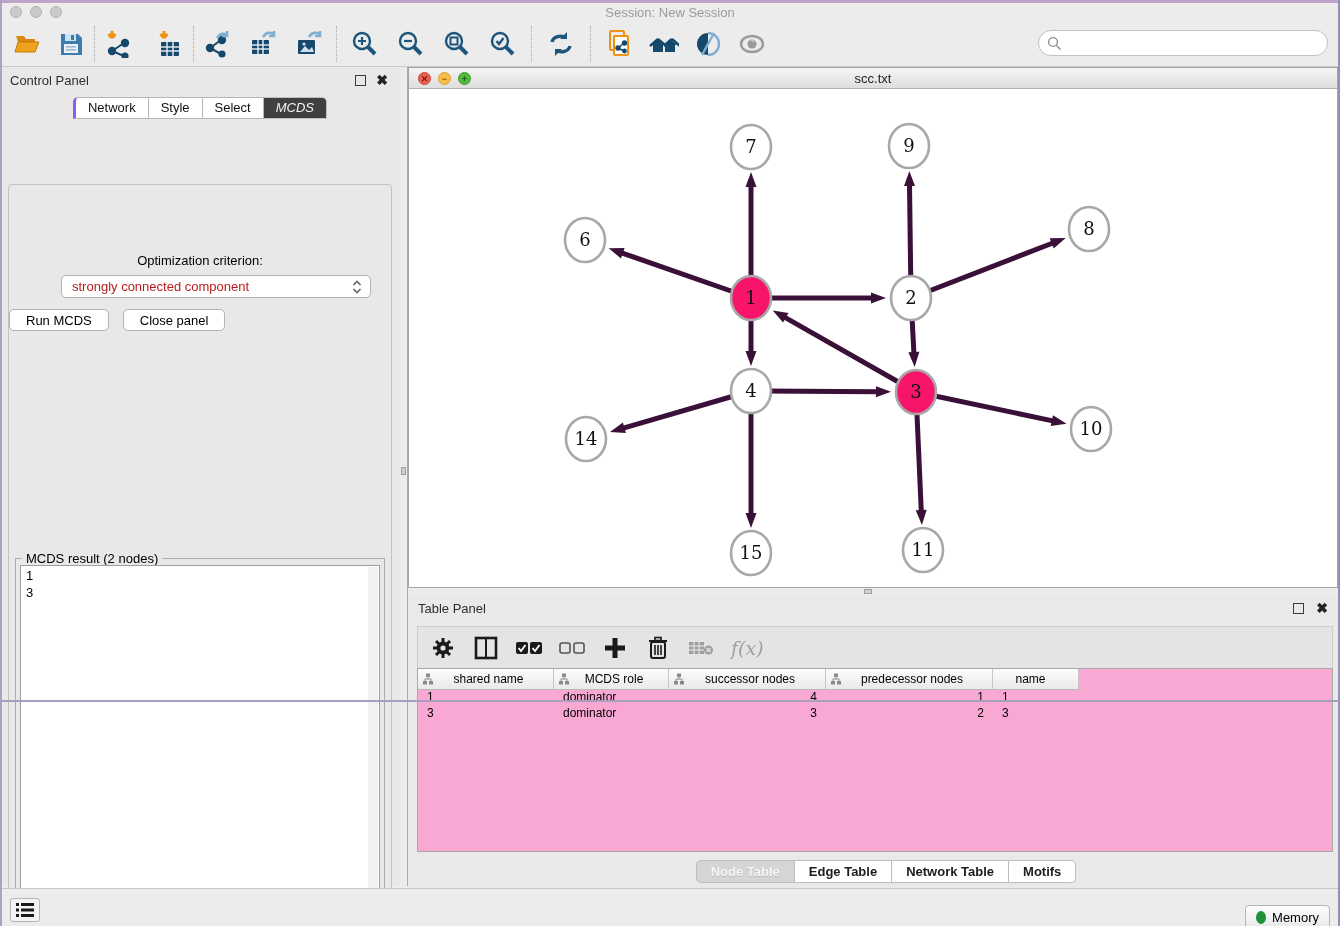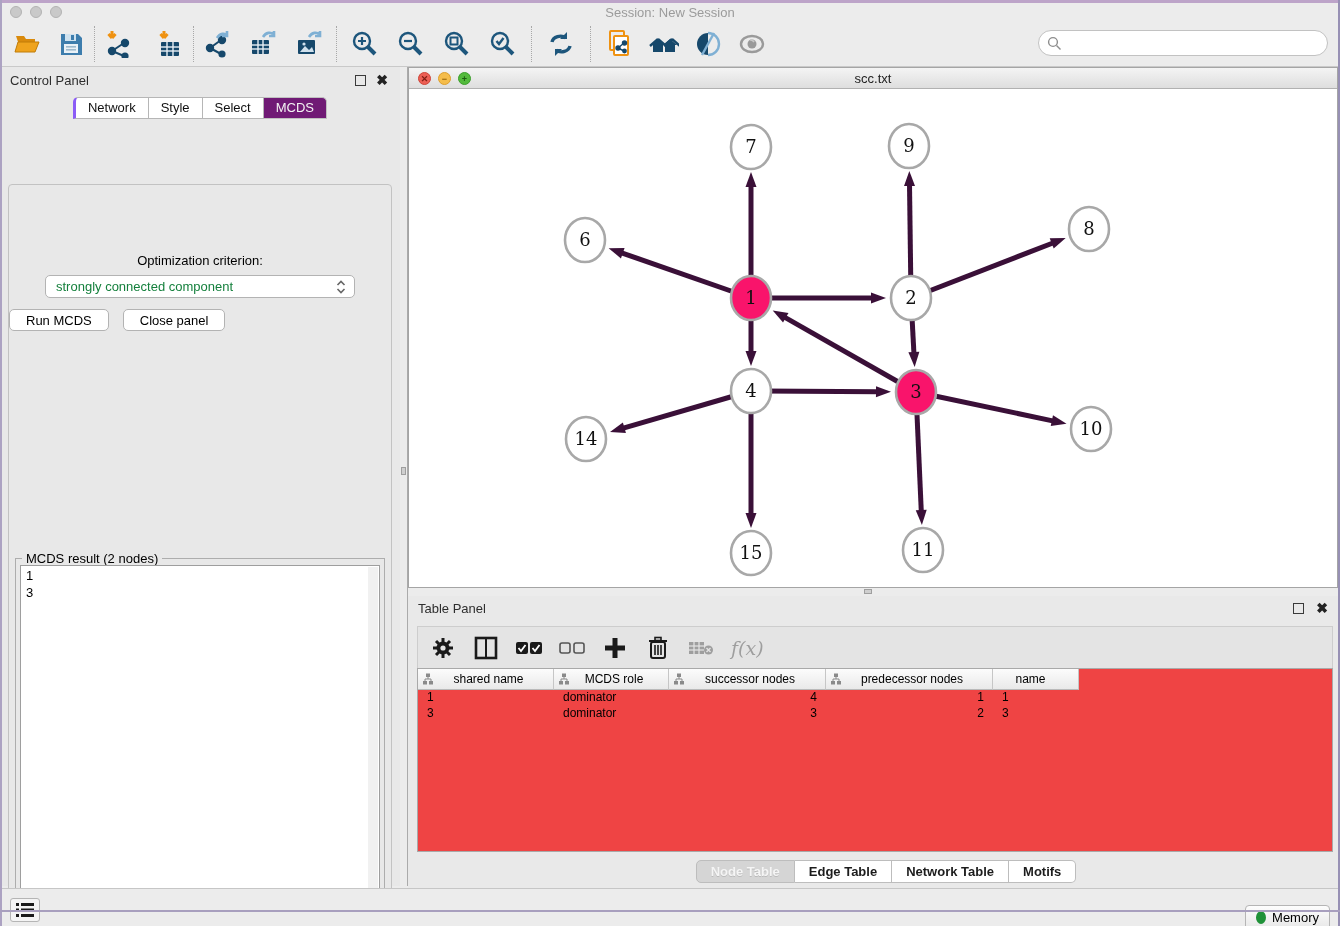--- a/index.html
+++ b/index.html
@@ -1,18 +1,18 @@
 <!DOCTYPE html>
 <html><head>
 <meta charset="utf-8">
 <style>
   * { margin:0; padding:0; box-sizing:border-box; }
   html,body { width:1340px; height:926px; }
   body { font-family:"Liberation Sans", sans-serif; background:#ececec; overflow:hidden; }
-  .app { position:relative; width:1340px; height:912px; background:#ececec; }
+  .app { position:relative; width:1340px; height:702px; background:#ececec; }
 
   
   .frame-top{position:absolute;left:0;top:0;width:1340px;height:3px;background:#bda4c9;z-index:90;}
   .frame-left{position:absolute;left:0;top:0;width:2px;height:926px;background:#aca2c2;z-index:90;}
   .frame-right{position:absolute;right:0;top:0;width:2px;height:926px;background:#9790b4;z-index:90;}
   .frame-bottom{position:absolute;left:0;bottom:0;width:1340px;height:2px;background:#a89fbe;z-index:90;}
 
   
   .titlebar{position:absolute;left:0;top:3px;width:1340px;height:19px;background:#ececec;}
   .tl-group{position:absolute;left:10px;top:3px;display:flex;gap:8px;}
@@ -31,23 +31,23 @@
   .cpanel{position:absolute;left:0;top:67px;width:400px;height:819px;background:#e8e8e8;}
   .cp-header{position:absolute;left:0;top:4px;width:100%;height:20px;}
   .cp-title{position:absolute;left:10px;top:2px;font-size:13px;color:#2e2e2e;}
   .float-btn{position:absolute;width:11px;height:11px;border:1.5px solid #3a3a3a;background:transparent;top:4px;cursor:pointer;}
   .close-x{position:absolute;top:1px;font-size:14px;font-weight:bold;color:#222;cursor:pointer;line-height:16px;}
   .cp-body{position:absolute;left:8px;top:117px;width:384px;height:762px;border:1px solid #c2c2c2;border-radius:4px;background:#e8e8e8;}
   .cp-tabs{position:absolute;left:0;top:30px;width:100%;display:flex;justify-content:center;z-index:5;}
   .cp-tab{height:22px;padding:2px 12px 0;background:#fff;border:1px solid #b6b6b6;border-left:none;font-size:13px;color:#111;cursor:pointer;}
   .cp-tab:first-child{border-left:3px solid #8b5cf6;border-top-left-radius:5px;}
   .cp-tab:last-child{border-top-right-radius:5px;}
-  .cp-tab.active{background:#701a75;color:#f3f3f3;border-color:#c0c0c0;}
+  .cp-tab.active{background:#404040;color:#f3f3f3;border-color:#c0c0c0;font-style:italic;}
   .opt-label{position:absolute;left:0;top:68px;width:100%;text-align:center;font-size:13px;color:#000;}
-  .criterion{position:absolute;left:36px;top:90px;width:310px;height:23px;background:#fff;border:1px solid #b3b3b3;border-radius:5px;font-size:13px;color:#15803d;display:flex;align-items:center;padding-left:10px;cursor:pointer;}
+  .criterion{position:absolute;left:52px;top:90px;width:310px;height:23px;background:#fff;border:1px solid #b3b3b3;border-radius:5px;font-size:13px;color:#b91c1c;display:flex;align-items:center;padding-left:10px;cursor:pointer;}
   .stepper{position:absolute;right:6px;top:2px;width:14px;height:18px;display:flex;flex-direction:column;align-items:center;justify-content:center;color:#555;}
   .stepper svg{display:block;}
   .cp-buttons{position:absolute;left:0;top:124px;width:100%;display:flex;gap:14px;}
   .pbtn{height:22px;padding:0 16px;background:#fff;border:1px solid #b3b3b3;border-radius:5px;font-size:13px;color:#000;cursor:pointer;font-family:"Liberation Sans",sans-serif;}
   .result-fieldset{position:absolute;left:6px;top:373px;width:370px;height:383px;border:1px solid #adadad;}
   .result-legend{position:absolute;left:6px;top:-8px;background:#e8e8e8;padding:0 4px;font-size:13px;color:#000;}
   .result-box{position:absolute;left:4px;top:6px;width:360px;height:371px;background:#fff;border:1px solid #9e9e9e;font-size:13px;color:#000;padding:1px 5px;line-height:17px;overflow:hidden;}
   .result-scroll{position:absolute;right:1px;top:1px;width:10px;height:369px;background:#f1f1f1;}
 
   
@@ -67,21 +67,21 @@
   .nl.green{background:#53ba3c;border:1px solid #3c9e2c;color:#1c5e10;}
   .net-canvas{position:absolute;left:0;top:21px;width:928px;height:498px;background:#fff;}
 
   
   .tpanel{position:absolute;left:408px;top:596px;width:932px;height:292px;background:#e9e9e9;}
   .tp-title{position:absolute;left:10px;top:5px;font-size:13px;color:#2e2e2e;}
   .tp-toolbar{position:absolute;left:9px;top:30px;width:916px;height:42px;background:#e4e4e4;border:1px solid #cdcdcd;border-bottom:none;display:flex;align-items:center;padding-left:12px;gap:17px;}
   .ttbtn{width:26px;height:26px;display:flex;align-items:center;justify-content:center;cursor:pointer;}
   .ttbtn.disabled{cursor:default;}
   .fx-label{font-style:italic;font-family:"DejaVu Serif",serif;font-size:19px;color:#9e9e9e;}
-  .tablebox{position:absolute;left:9px;top:72px;width:916px;height:184px;background:#ef4444;border:1px solid #a9a9a9;overflow:hidden;}
+  .tablebox{position:absolute;left:9px;top:72px;width:916px;height:184px;background:#f9a8d4;border:1px solid #a9a9a9;overflow:hidden;}
   .thead{display:flex;height:21px;}
   .th{background:linear-gradient(#fcfcfc,#e9e9e9);border-right:1px solid #c6c6c6;border-bottom:1px solid #b9b9b9;display:flex;align-items:center;font-size:12px;color:#000;}
   .th .thlabel{flex:1;text-align:center;padding-right:10px;}
   .th svg{margin-left:4px;flex:none;}
   .trow{display:flex;height:16px;font-size:12px;color:#000;}
   .td{overflow:hidden;white-space:nowrap;}
   .td.left{padding-left:9px;text-align:left;}
   .td.right{padding-right:9px;text-align:right;}
   .tp-tabs{position:absolute;left:0;top:264px;width:100%;display:flex;justify-content:center;}
   .tp-tab{height:23px;padding:3px 14px 0;background:#fff;border:1px solid #bdbdbd;border-left:none;font-size:13px;font-weight:bold;color:#1c1c1c;cursor:pointer;}

